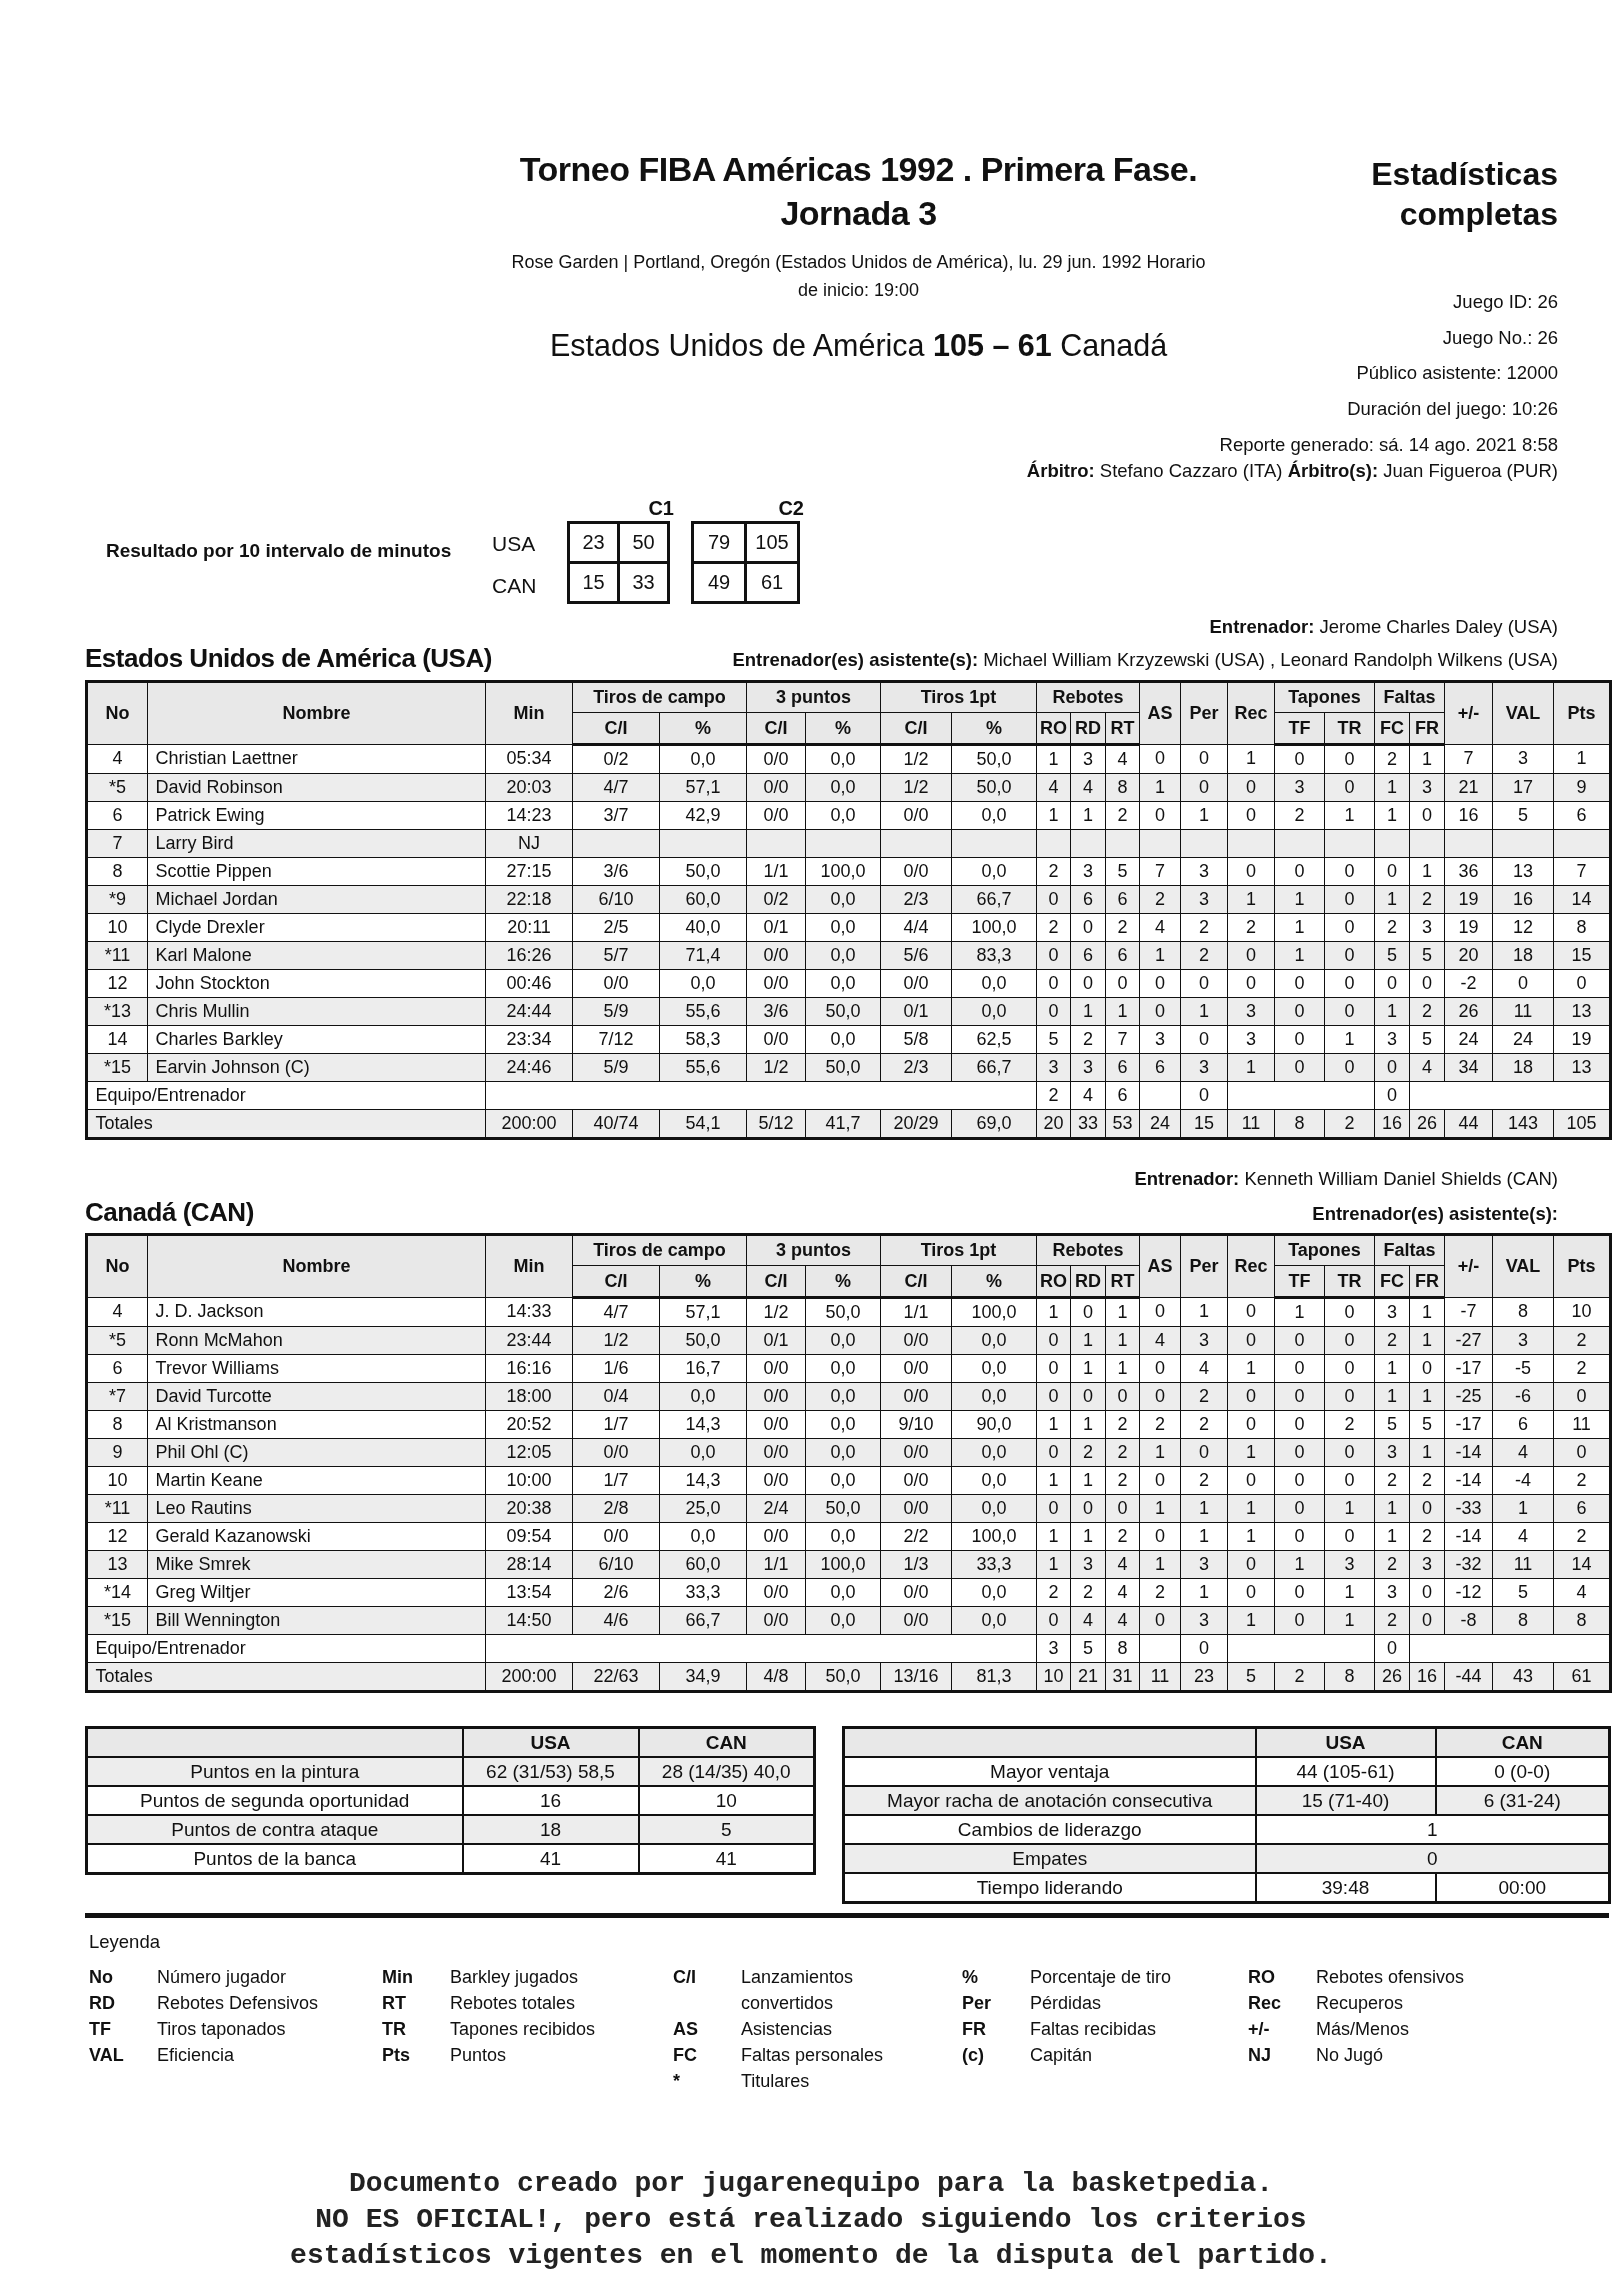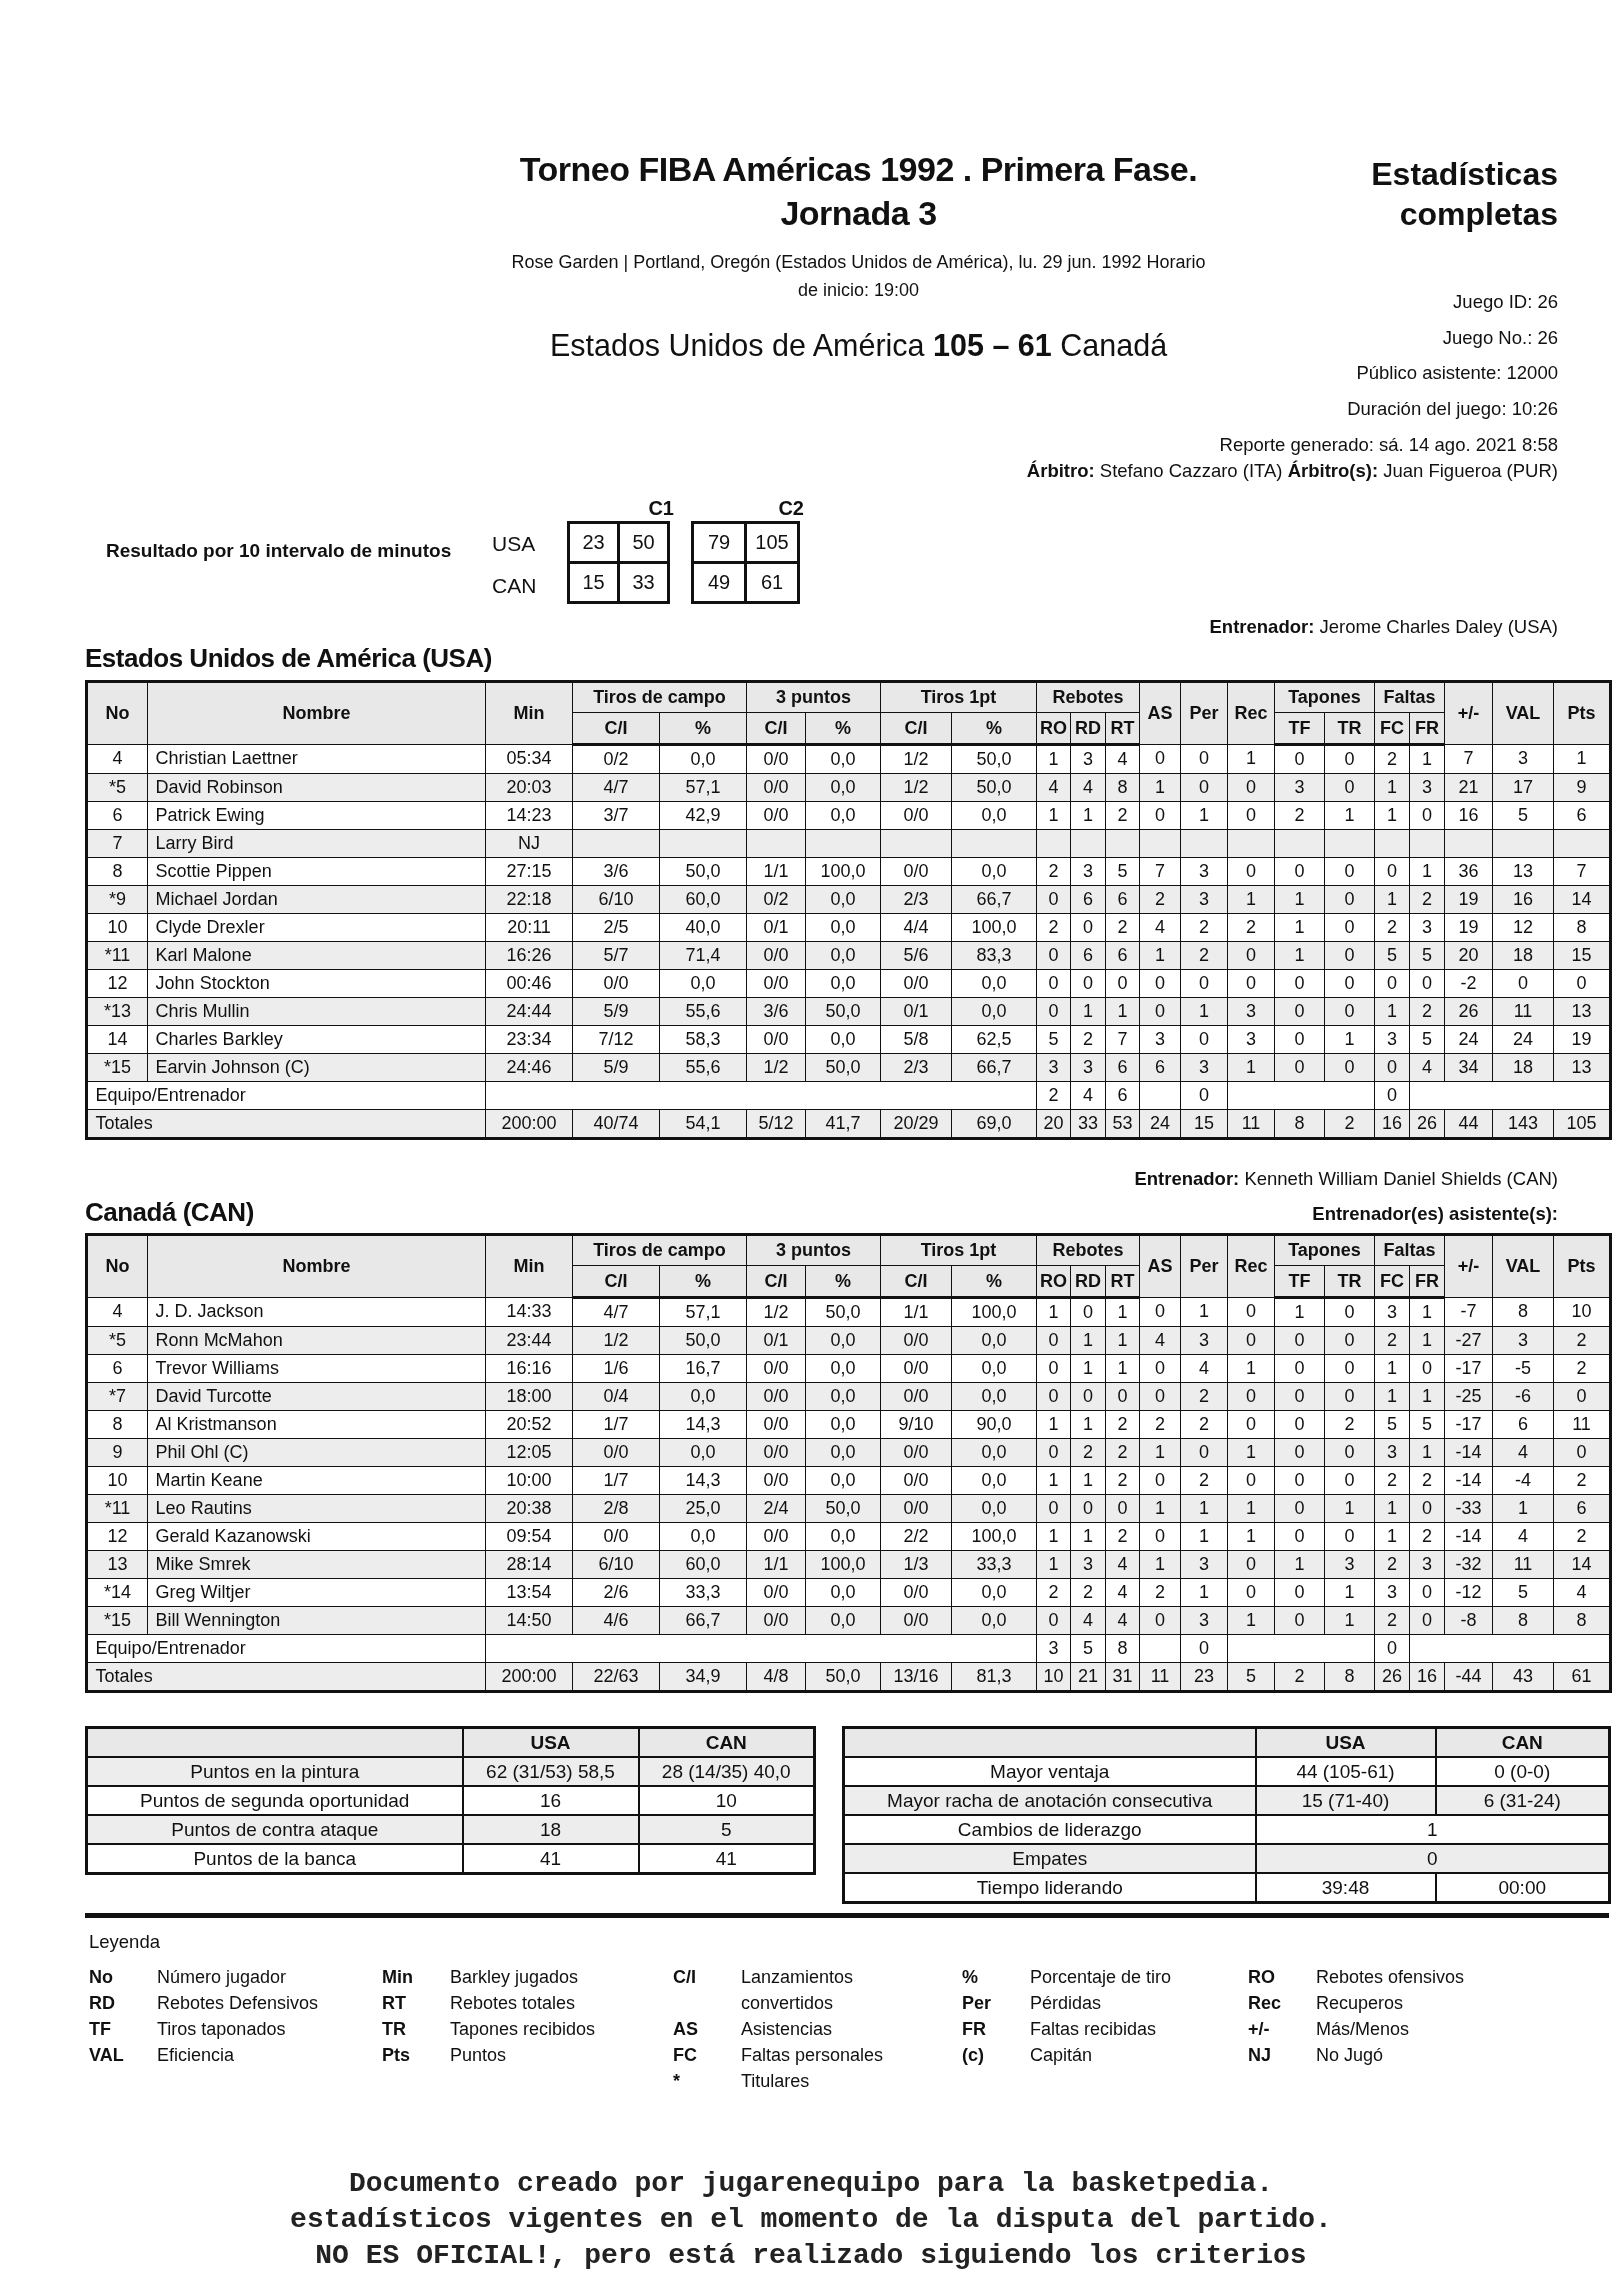--- a/index.html
+++ b/index.html
@@ -147,20 +147,24 @@
       <td>61</td>
     </tr>
   </tbody>
     </table>
 
   <div class="coach-line coach-usa">
     <span class="bold">Entrenador:</span>
     <span>Jerome Charles Daley (USA)</span>
   </div>
   <div class="team-title title-usa">Estados Unidos de América (USA)</div>
+  <div class="assist-line assist-usa">
+    <span class="bold">Entrenador(es) asistente(s):</span>
+    <span>Michael William Krzyzewski (USA) , Leonard Randolph Wilkens (USA)</span>
+  </div>
   <div class="stats-mount mount-usa" id="usa-table-mount">
       <table class="stats">
         <colgroup>
           <col style="width: 61px;">
           <col style="width: 338px;">
           <col style="width: 87px;">
           <col style="width: 87px;">
           <col style="width: 87px;">
           <col style="width: 59px;">
           <col style="width: 75px;">
@@ -1109,17 +1113,17 @@
         </div>
         <div class="legend-item">
           <span class="legend-abbr">NJ</span>
           <span class="legend-desc">No Jugó</span>
         </div>
       </div>
     </div>
 
   <div class="footer">
     <div>Documento creado por jugarenequipo para la basketpedia.</div>
+    <div>NO ES OFICIAL!, pero está realizado siguiendo los criterios</div>
     <div>estadísticos vigentes en el momento de la disputa del partido.</div>
-    <div>NO ES OFICIAL!, pero está realizado siguiendo los criterios</div>
   </div>
 </div>
 
 
 </body></html>

